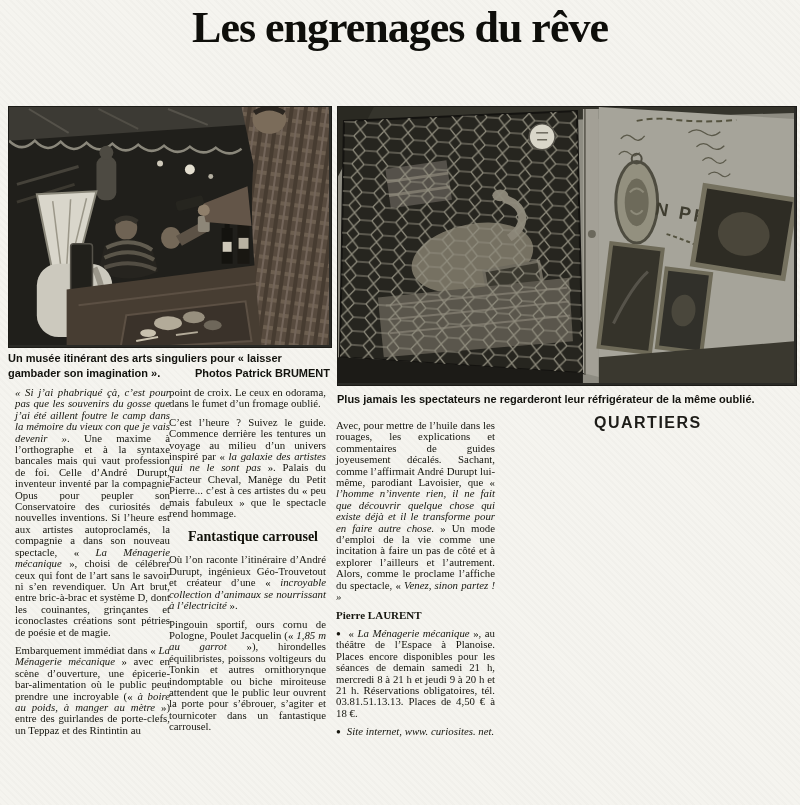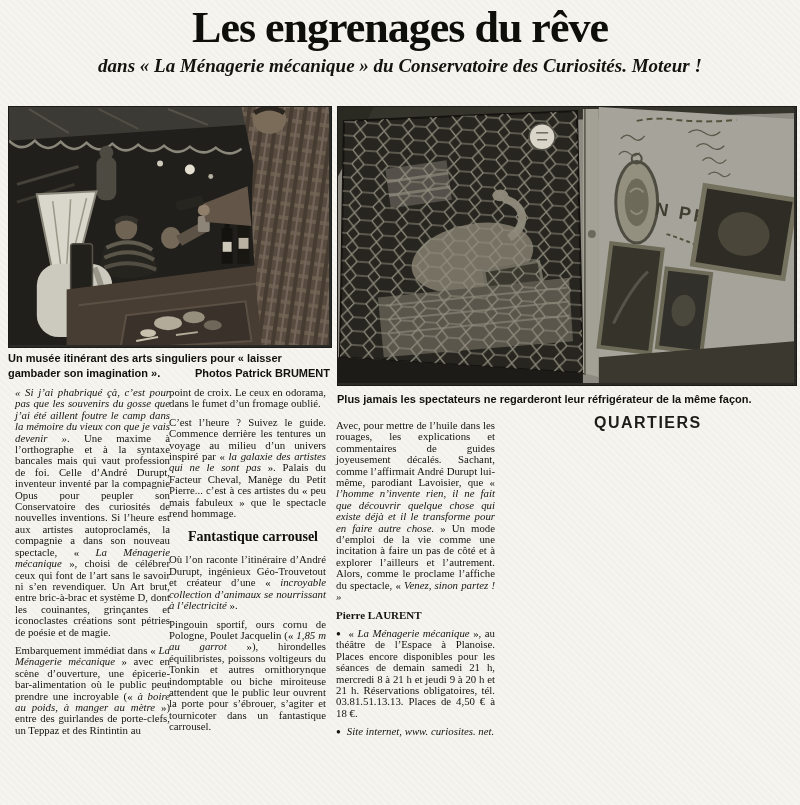--- a/index.html
+++ b/index.html
@@ -54,21 +54,20 @@
   .dot { font-size:8px; vertical-align:1px; letter-spacing:2px; }
 </style>
 </head>
 <body>
 
 <div class="page">
 
   <h1 class="headline">Les engrenages du rêve</h1>
 
   <div class="subtitle">
-    <div>dans « La Ménagerie mécanique » du Conservatoire des Curiosités. Moteur !</div>
   </div>
 
   <div class="photo photo-left">
     <svg width="320" height="238" viewBox="0 0 322 240" preserveAspectRatio="none">
       <defs>
         <pattern id="plaid" width="14" height="14" patternUnits="userSpaceOnUse" patternTransform="rotate(8)">
           <rect width="14" height="14" fill="#584b3f"></rect>
           <rect width="14" height="4" fill="#6d5f50"></rect>
           <rect width="4" height="14" fill="#473c31"></rect>
           <rect x="8" width="2" height="14" fill="#73655a"></rect>
@@ -214,21 +213,21 @@
       <polygon points="0,252 246,268 246,278 0,278" fill="#1c1b17"></polygon>
     </svg>
   </div>
 
   <div class="caption caption-left">
     <span>Un musée itinérant des arts singuliers pour « laisser gambader son imagination ».</span>
     <span class="credit">Photos Patrick BRUMENT</span>
   </div>
 
   <div class="caption caption-right">
-    <span>Plus jamais les spectateurs ne regarderont leur réfrigérateur de la même façon.</span>
+    <span>Plus jamais les spectateurs ne regarderont leur réfrigérateur de la même oublié.</span>
   </div>
 
   <div class="section-label">QUARTIERS</div>
 
   <div class="col col-1">
       <p class="para"><i>« Si j’ai phabriqué çà, c’est pour pas que les souvenirs du gosse que j’ai été aillent foutre le camp dans la mémoire du vieux con que je vais devenir »</i><span>. Une maxime à l’orthographe et à la syntaxe bancales mais qui vaut profession de foi. Celle d’André Durupt, inventeur inventé par la compagnie Opus pour peupler son Conservatoire des curiosités de nouvelles inventions. Si l’heure est aux artistes autoproclamés, la compagnie a dans son nouveau spectacle, « </span><i>La Ménagerie mécanique</i><span> », choisi de célébrer ceux qui font de l’art sans le savoir ni s’en revendiquer. Un Art brut, entre bric-à-brac et système D, dont les couinantes, grinçantes et iconoclastes créations sont pétries de poésie et de magie.</span></p>
       <p class="para"><span>Embarquement immédiat dans « </span><i>La Ménagerie mécanique</i><span> » avec en scène d’ouverture, une épicerie-bar-alimentation où le public peut prendre une incroyable (« </span><i>à boire au poids, à manger au mètre</i><span> ») entre des guirlandes de porte-clefs, un Teppaz et des Rintintin au</span></p>
     </div>
   <div class="col col-2">
       <p class="para"><span>point de croix. Le ceux en odorama, dans le fumet d’un fromage oublié.</span></p>

